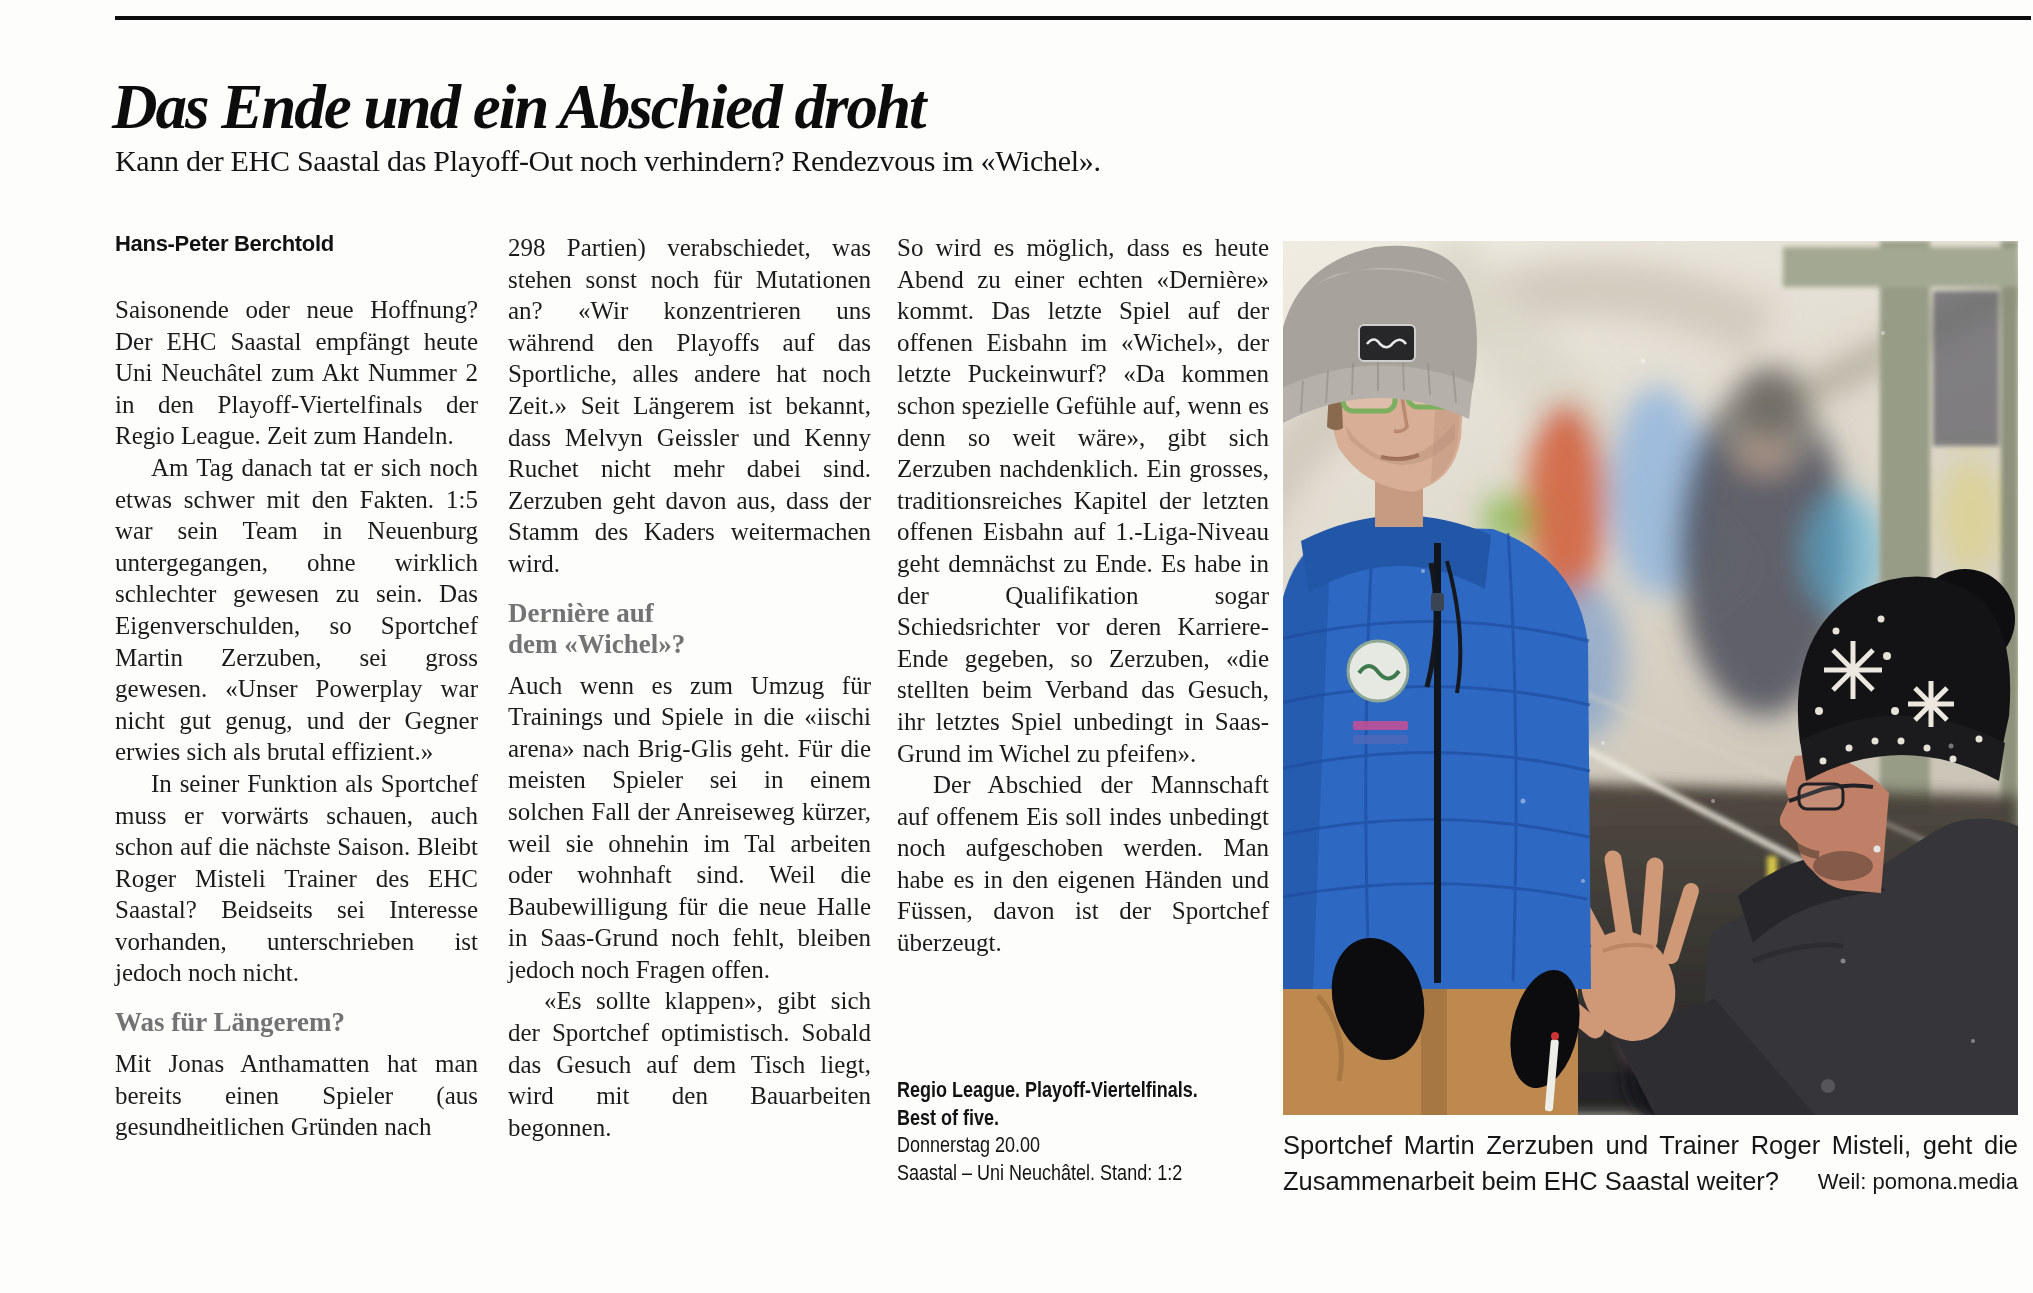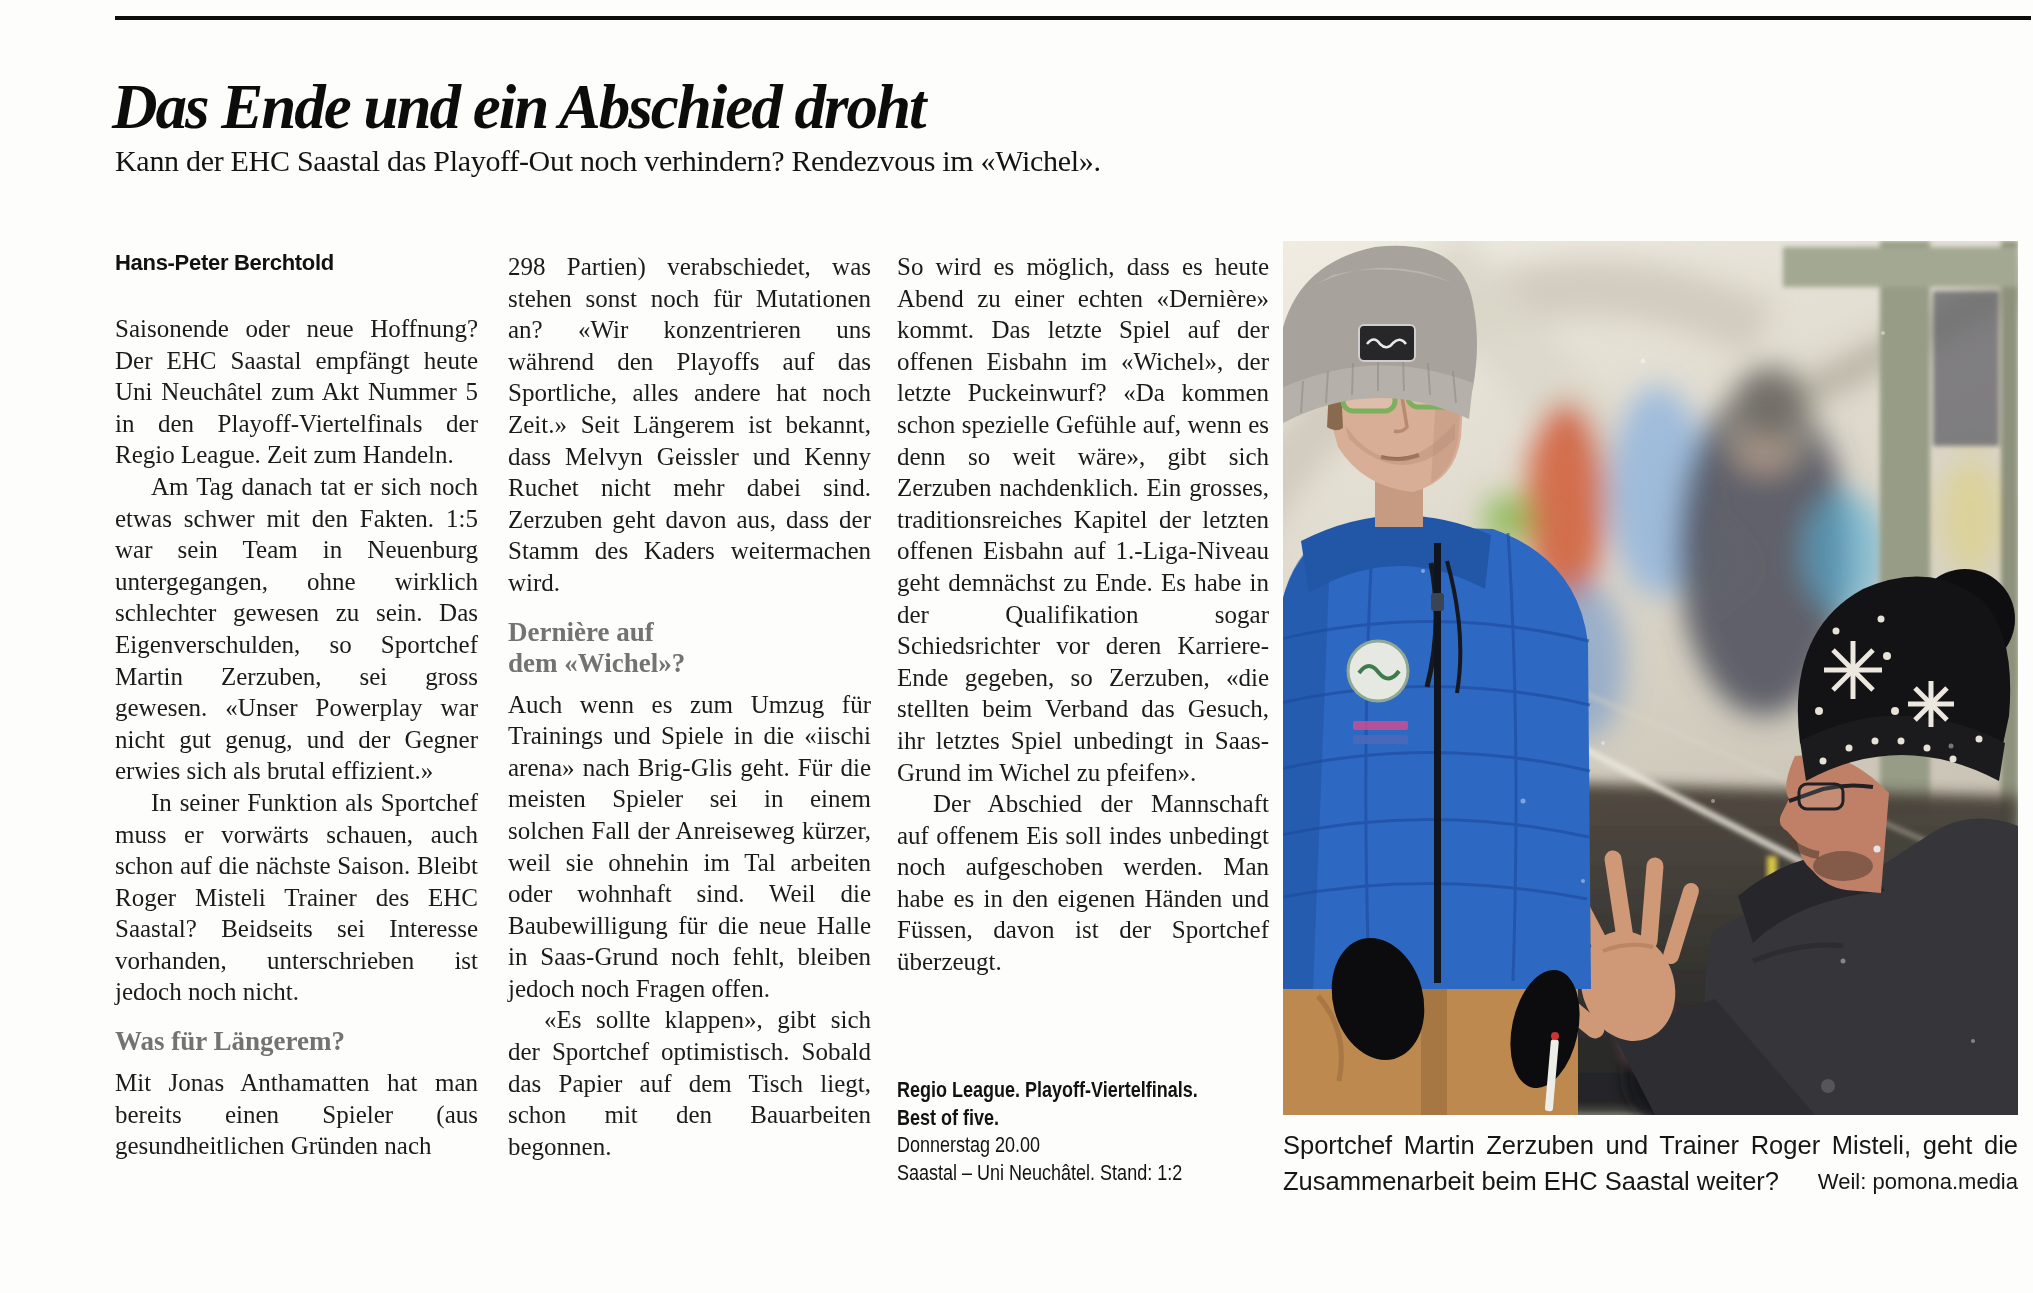--- a/index.html
+++ b/index.html
@@ -12,21 +12,21 @@
   .headline{
     position:absolute;left:112px;top:32px;width:1500px;
     font-family:"Liberation Serif", serif;font-weight:bold;
     font-size:63px;letter-spacing:-2px;color:#0c0c0c;line-height:1.05;font-style:italic;
   }
   .subheadline{
     position:absolute;left:115px;top:144px;width:1200px;
     font-size:30px;color:#141414;letter-spacing:-0.3px;
   }
   .col{
-    position:absolute;top:251px;width:363px;
+    position:absolute;top:232px;width:363px;
     font-size:25px;line-height:31.6px;text-align:justify;color:#1b1b1b;
     hyphens:auto;-webkit-hyphens:auto;
   }
   #col1{left:115px;}
   #col2{left:508px;}
   #col3{left:897px;width:372px;}
   .col p{margin:0;}
   .col p.ind{text-indent:36px;font-family:Liberation Serif, serif;}
   .byline{
     font-family:"Liberation Sans", sans-serif;font-weight:bold;
@@ -64,35 +64,35 @@
 </head>
 <body>
 
 <div class="rule"></div>
 
 <h1 class="headline">Das Ende und ein Abschied droht</h1>
 <div class="subheadline">Kann der EHC Saastal das Playoff-Out noch verhindern? Rendezvous im «Wichel».</div>
 
 <div class="col" id="col1">
   <div class="byline">Hans-Peter Berchtold</div>
-  <p>Saisonende oder neue Hoffnung? Der EHC Saastal empfängt heute Uni Neuchâtel zum Akt Nummer 5 in den Playoff-Viertelfinals der Regio League. Zeit zum Handeln.</p>
+  <p>Saisonende oder neue Hoffnung? Der EHC Saastal empfängt heute Uni Neuchâtel zum Akt Nummer 2 in den Playoff-Viertelfinals der Regio League. Zeit zum Handeln.</p>
   <p class="ind">Am Tag danach tat er sich noch etwas schwer mit den Fakten. 1:5 war sein Team in Neuenburg untergegangen, ohne wirklich schlechter gewesen zu sein. Das Eigenverschulden, so Sportchef Martin Zerzuben, sei gross gewesen. «Unser Powerplay war nicht gut genug, und der Gegner erwies sich als brutal effizient.»</p>
   <p class="ind">In seiner Funktion als Sportchef muss er vorwärts schauen, auch schon auf die nächste Saison. Bleibt Roger Misteli Trainer des EHC Saastal? Beidseits sei Interesse vorhanden, unterschrieben ist jedoch noch nicht.</p>
   <div class="colsub">Was für Längerem?</div>
   <p>Mit Jonas Anthamatten hat man bereits einen Spieler (aus gesundheitlichen Gründen nach</p>
 </div>
 
 <div class="col" id="col2">
   <p>298 Partien) verabschiedet, was stehen sonst noch für Mutationen an? «Wir konzentrieren uns während den Playoffs auf das Sportliche, alles andere hat noch Zeit.» Seit Längerem ist bekannt, dass Melvyn Geissler und Kenny Ruchet nicht mehr dabei sind. Zerzuben geht davon aus, dass der Stamm des Kaders weitermachen wird.</p>
   <div class="colsub">
     <div>Dernière auf</div>
     <div>dem «Wichel»?</div>
   </div>
   <p>Auch wenn es zum Umzug für Trainings und Spiele in die «iischi arena» nach Brig-Glis geht. Für die meisten Spieler sei in einem solchen Fall der Anreiseweg kürzer, weil sie ohnehin im Tal arbeiten oder wohnhaft sind. Weil die Baubewilligung für die neue Halle in Saas-Grund noch fehlt, bleiben jedoch noch Fragen offen.</p>
-  <p class="ind">«Es sollte klappen», gibt sich der Sportchef optimistisch. Sobald das Papier auf dem Tisch liegt, schon mit den Bauarbeiten begonnen.</p>
+  <p class="ind">«Es sollte klappen», gibt sich der Sportchef optimistisch. Sobald das Gesuch auf dem Tisch liegt, wird mit den Bauarbeiten begonnen.</p>
 </div>
 
 <div class="col" id="col3">
   <p>So wird es möglich, dass es heute Abend zu einer echten «Dernière» kommt. Das letzte Spiel auf der offenen Eisbahn im «Wichel», der letzte Puckeinwurf? «Da kommen schon spezielle Gefühle auf, wenn es denn so weit wäre», gibt sich Zerzuben nachdenklich. Ein grosses, traditionsreiches Kapitel der letzten offenen Eisbahn auf 1.-Liga-Niveau geht demnächst zu Ende. Es habe in der Qualifikation sogar Schiedsrichter vor deren Karriere-Ende gegeben, so Zerzuben, «die stellten beim Verband das Gesuch, ihr letztes Spiel unbedingt in Saas-Grund im Wichel zu pfeifen».</p>
   <p class="ind">Der Abschied der Mannschaft auf offenem Eis soll indes unbedingt noch aufgeschoben werden. Man habe es in den eigenen Händen und Füssen, davon ist der Sportchef überzeugt.</p>
 </div>
 
 <div class="infobox">
   <div class="b">Regio League. Playoff-Viertelfinals.</div>
   <div class="b">Best of five.</div>

